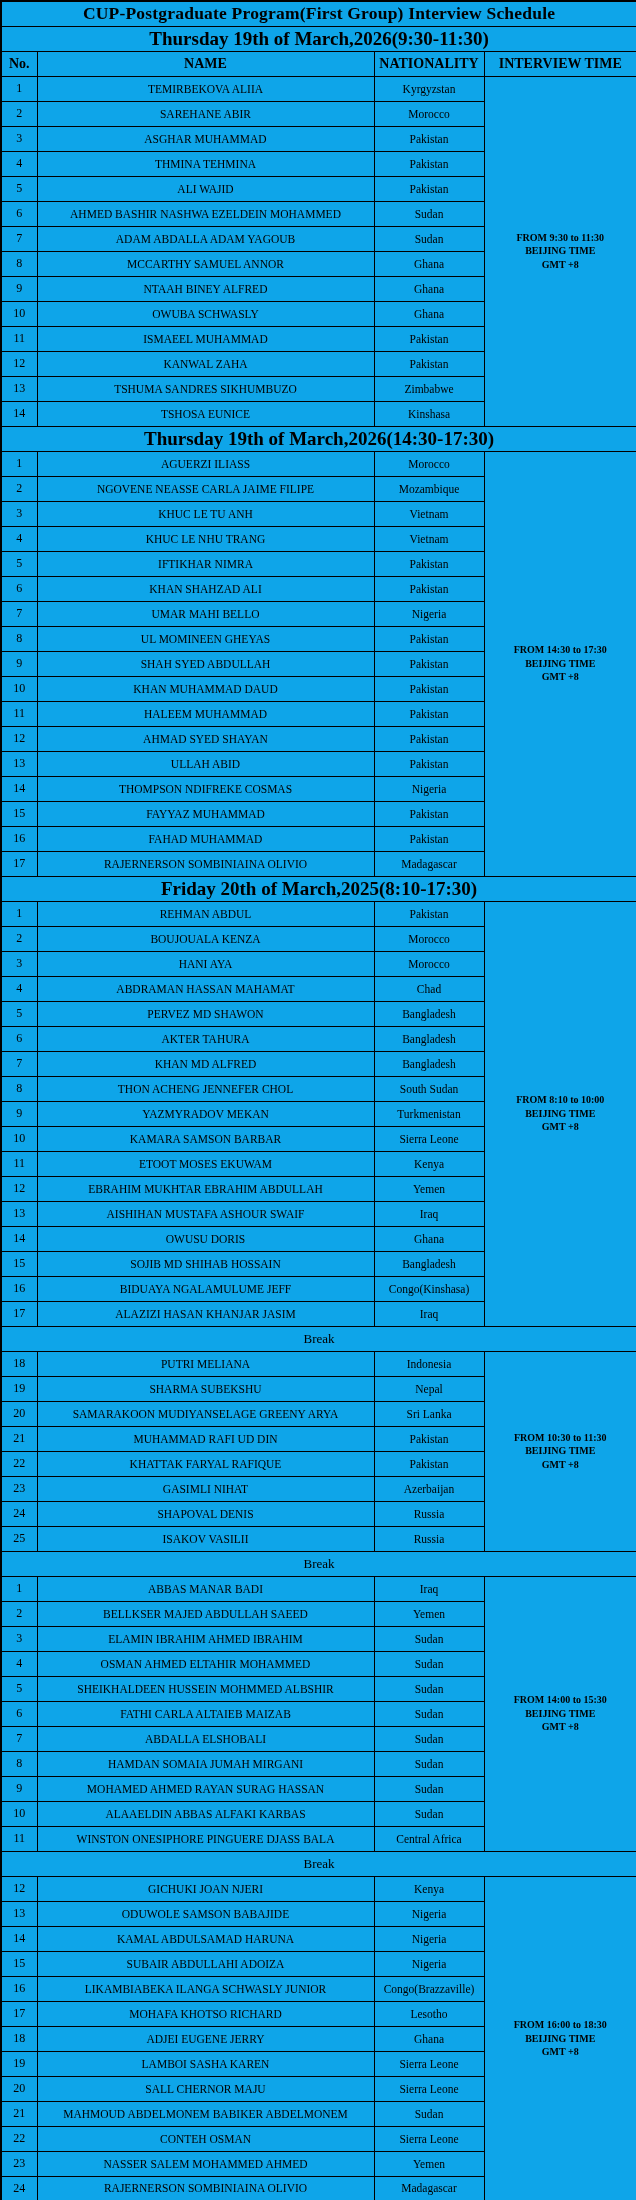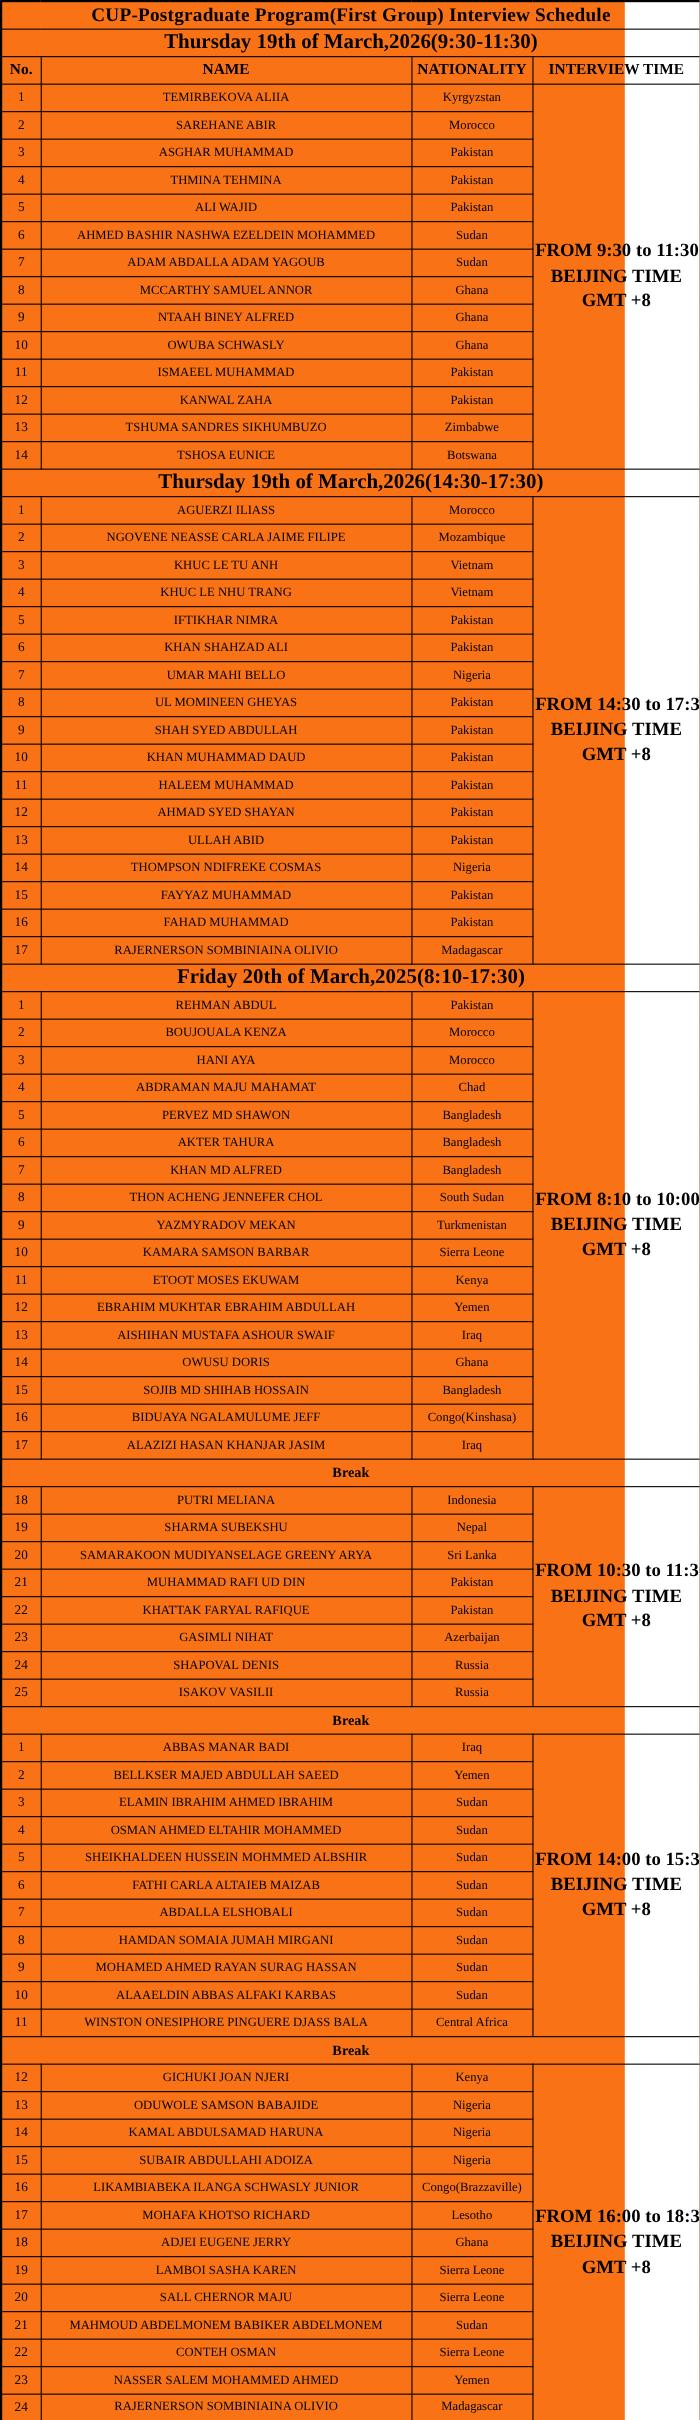--- a/index.html
+++ b/index.html
@@ -1,23 +1,23 @@
 <!DOCTYPE html>
 <html><head>
 <meta charset="utf-8">
 <style>
   html, body {
     margin: 0;
     padding: 0;
     background: #ffffff;
   }
   .page {
-    width: 568px;
+    width: 636px;
     height: 2200px;
-    background: #f97316;
+    background: #0ea5e9;
   }
   table.schedule {
     width: 636px;
     height: 2200px;
     border-collapse: collapse;
     table-layout: fixed;
     border: 2px solid #000000;
     font-family: "Liberation Serif", "DejaVu Serif", serif;
     color: #000000;
   }
@@ -41,26 +41,26 @@
   }
   .col-header {
     font-weight: bold;
     font-size: 14px;
   }
   .no-cell  { font-size: 12px; }
   .name-cell { font-size: 11.5px; }
   .nat-cell  { font-size: 11.5px; }
   .time-cell {
     font-weight: bold;
-    font-size: 17px;
+    font-size: 10px;
     line-height: 1.35;
     margin-left: 28px;
   }
   .break-cell {
-    font-weight: bold;
+    font-weight: normal;
     font-size: 13px;
     margin-top: 29px;
   }
 </style>
 </head>
 <body>
 
 <div class="page">
   <table class="schedule">
     <colgroup>
@@ -148,21 +148,21 @@
           <td class="nat-cell">Pakistan</td>
         </tr>
         <tr>
           <td class="no-cell">13</td>
           <td class="name-cell">TSHUMA SANDRES SIKHUMBUZO</td>
           <td class="nat-cell">Zimbabwe</td>
         </tr>
         <tr>
           <td class="no-cell">14</td>
           <td class="name-cell">TSHOSA EUNICE</td>
-          <td class="nat-cell">Botswana</td>
+          <td class="nat-cell">Kinshasa</td>
         </tr>
         <tr>
           <td class="section-header-cell" colspan="4">Thursday 19th of March,2026(14:30-17:30)</td>
         </tr>
         <tr>
           <td class="no-cell">1</td>
           <td class="name-cell">AGUERZI ILIASS</td>
           <td class="nat-cell">Morocco</td>
           <td class="time-cell" rowspan="17">
             <div>FROM 14:30 to 17:30</div>
@@ -268,21 +268,21 @@
           <td class="name-cell">BOUJOUALA KENZA</td>
           <td class="nat-cell">Morocco</td>
         </tr>
         <tr>
           <td class="no-cell">3</td>
           <td class="name-cell">HANI AYA</td>
           <td class="nat-cell">Morocco</td>
         </tr>
         <tr>
           <td class="no-cell">4</td>
-          <td class="name-cell">ABDRAMAN MAJU MAHAMAT</td>
+          <td class="name-cell">ABDRAMAN HASSAN MAHAMAT</td>
           <td class="nat-cell">Chad</td>
         </tr>
         <tr>
           <td class="no-cell">5</td>
           <td class="name-cell">PERVEZ MD SHAWON</td>
           <td class="nat-cell">Bangladesh</td>
         </tr>
         <tr>
           <td class="no-cell">6</td>
           <td class="name-cell">AKTER TAHURA</td>

